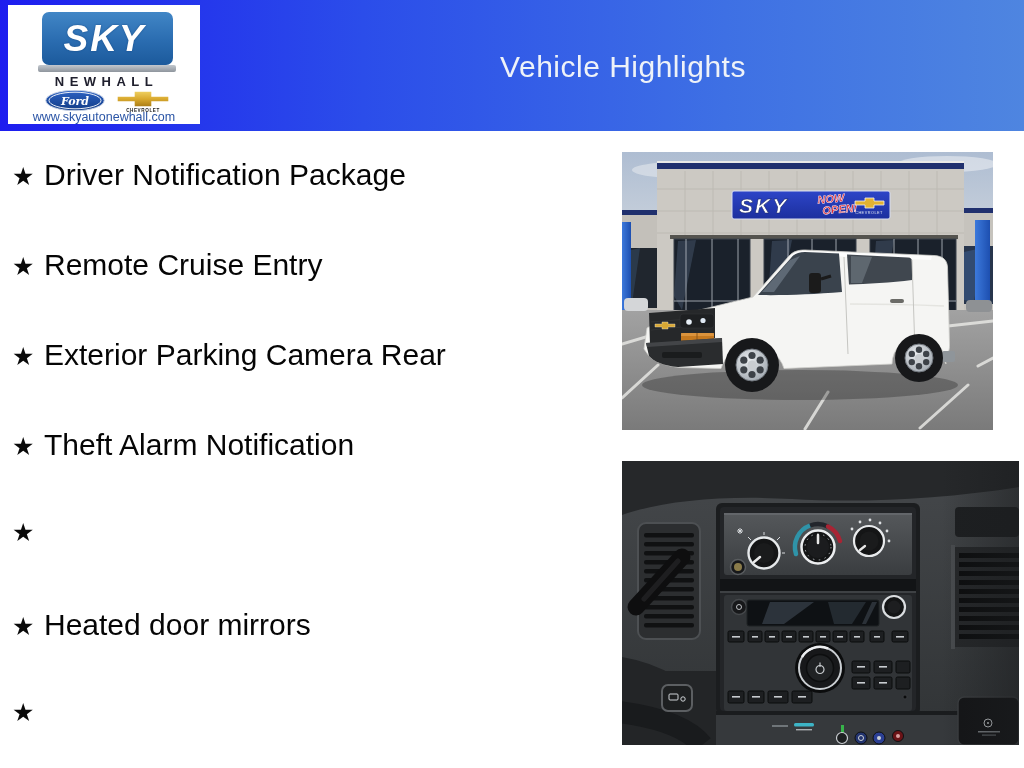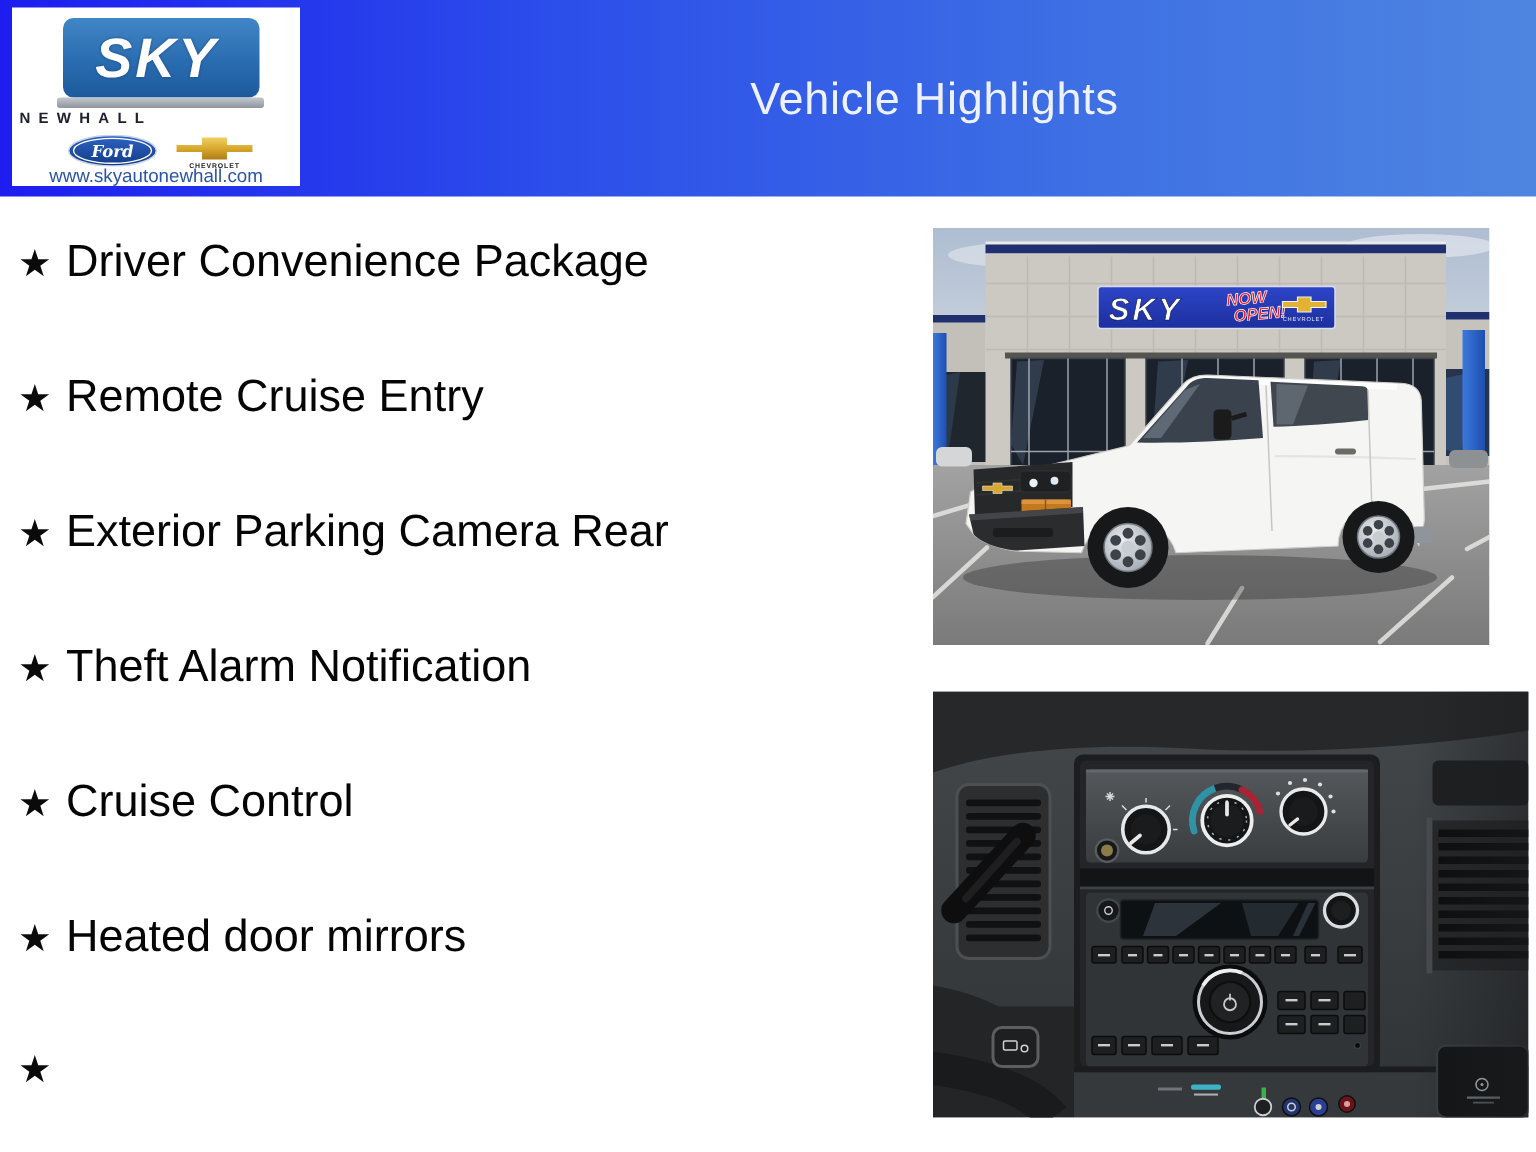--- a/index.html
+++ b/index.html
@@ -15,21 +15,21 @@
   
   .logo-box{position:absolute;left:8px;top:5px;width:192px;height:119px;background:#ffffff;}
   .sky-sign{position:absolute;left:34px;top:7px;width:131px;height:53px;border-radius:7px;
             background:linear-gradient(180deg,#4econ 0,#000);
             background:linear-gradient(180deg,#4186c6 0%,#2a6cb0 55%,#1c5a9c 100%);
             display:flex;align-items:center;justify-content:center;}
   .sky-text{font-size:37px;font-weight:900;font-style:italic;color:#fff;letter-spacing:2px;
             padding-right:6px;text-shadow:0 0 2px #174a86;}
   .sky-base{position:absolute;left:30px;top:60px;width:138px;height:7px;border-radius:2px;
             background:linear-gradient(180deg,#c3c8ce,#8e959d);}
-  .newhall{position:absolute;left:0;right:0;top:69px;text-align:left;font-size:10px;
+  .newhall{position:absolute;left:0;right:0;top:69px;text-align:center;font-size:13px;
            font-weight:700;letter-spacing:5.5px;padding-left:5px;color:#20202e;}
   .ford-logo{position:absolute;left:37px;top:85px;}
   .chevy-logo{position:absolute;left:106px;top:84px;}
   .website{position:absolute;left:0;right:0;top:105px;text-align:center;font-size:12.5px;
            font-weight:400;color:#2b55a6;}
 
   
   .features{position:absolute;left:0;top:0;width:600px;margin:0;padding:0;list-style:none;}
   .features li{position:absolute;left:12px;display:flex;align-items:baseline;line-height:1;white-space:nowrap;}
   .star{display:inline-block;width:32px;font-size:25px;color:#0a0a0a;font-family:"DejaVu Sans",sans-serif;}
@@ -85,37 +85,36 @@
         <text x="29" y="23" text-anchor="middle" font-size="4.6" letter-spacing="0.6" font-weight="bold" fill="#1a1a1a">CHEVROLET</text>
       </svg>
     </div>
 
     <div class="website">www.skyautonewhall.com</div>
   </div>
 
   <ul class="features">
     <li class="li0">
         <span class="star">★</span>
-        <span class="feat-label">Driver Convenience Package</span>
+        <span class="feat-label">Driver Notification Package</span>
       </li>
     <li class="li1">
         <span class="star">★</span>
         <span class="feat-label">Remote Cruise Entry</span>
       </li>
     <li class="li2">
         <span class="star">★</span>
         <span class="feat-label">Exterior Parking Camera Rear</span>
       </li>
     <li class="li3">
         <span class="star">★</span>
         <span class="feat-label">Theft Alarm Notification</span>
       </li>
     <li class="li4">
         <span class="star">★</span>
-        <span class="feat-label">Cruise Control</span>
       </li>
     <li class="li5">
         <span class="star">★</span>
         <span class="feat-label">Heated door mirrors</span>
       </li>
     <li class="li6">
         <span class="star">★</span>
       </li>
   </ul>
 

